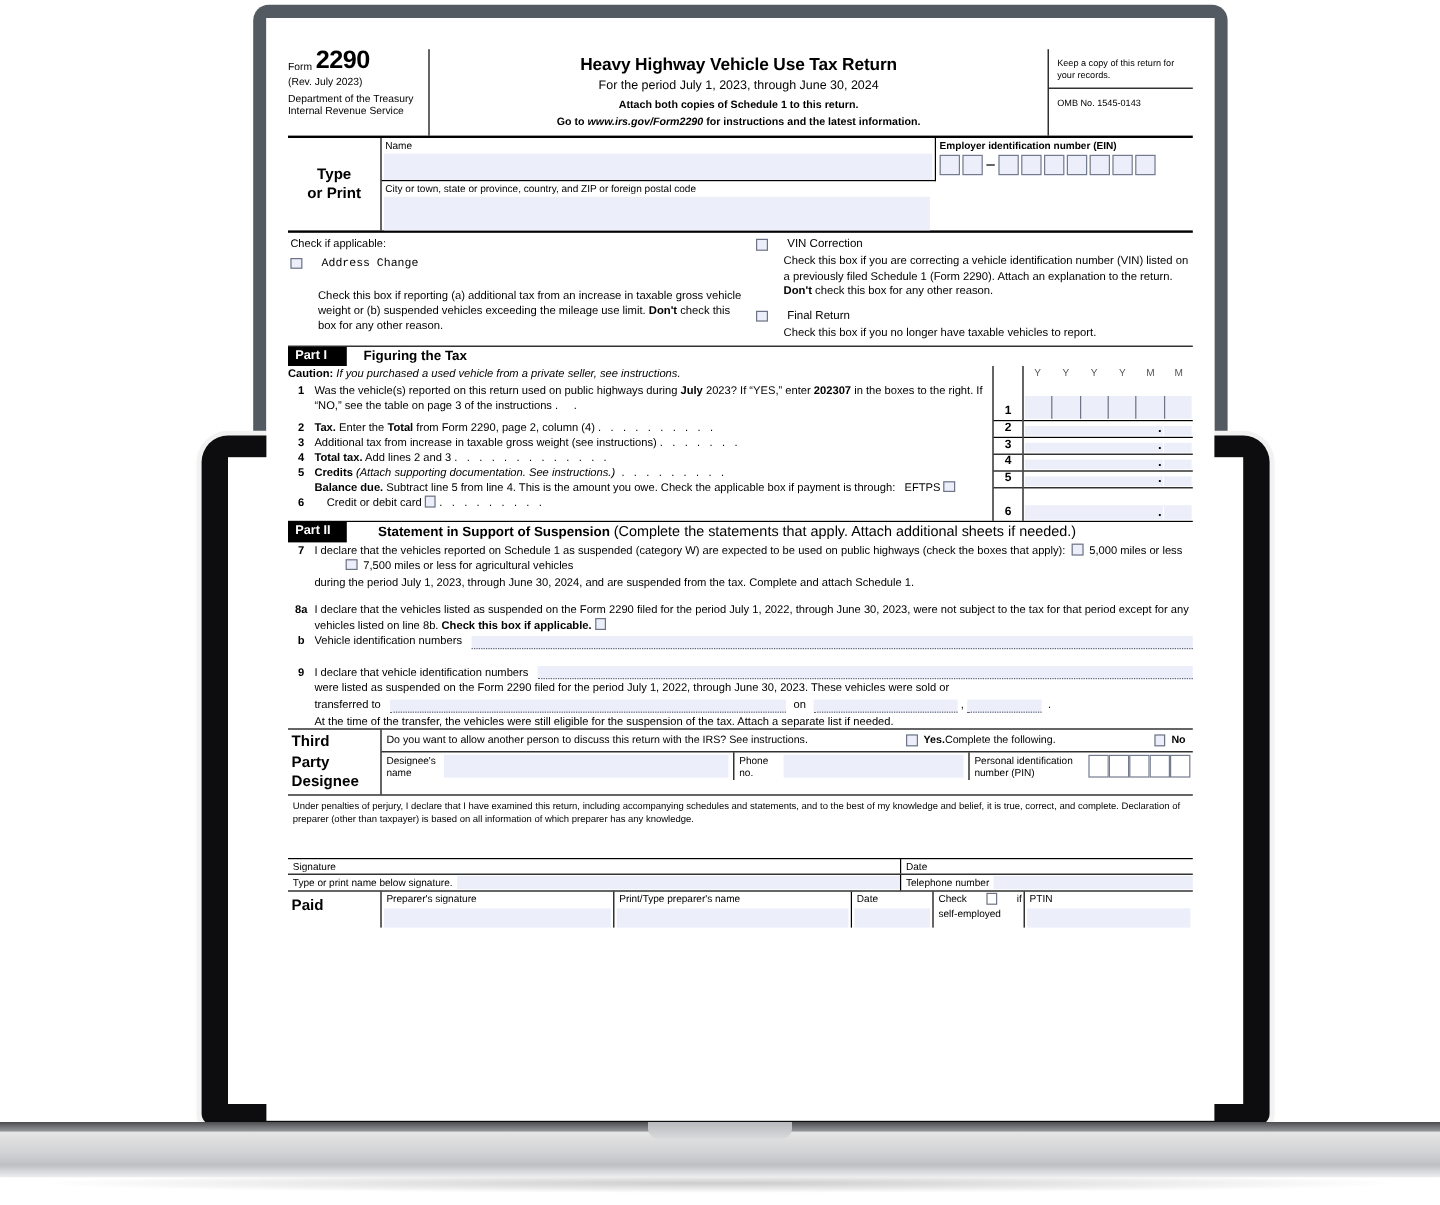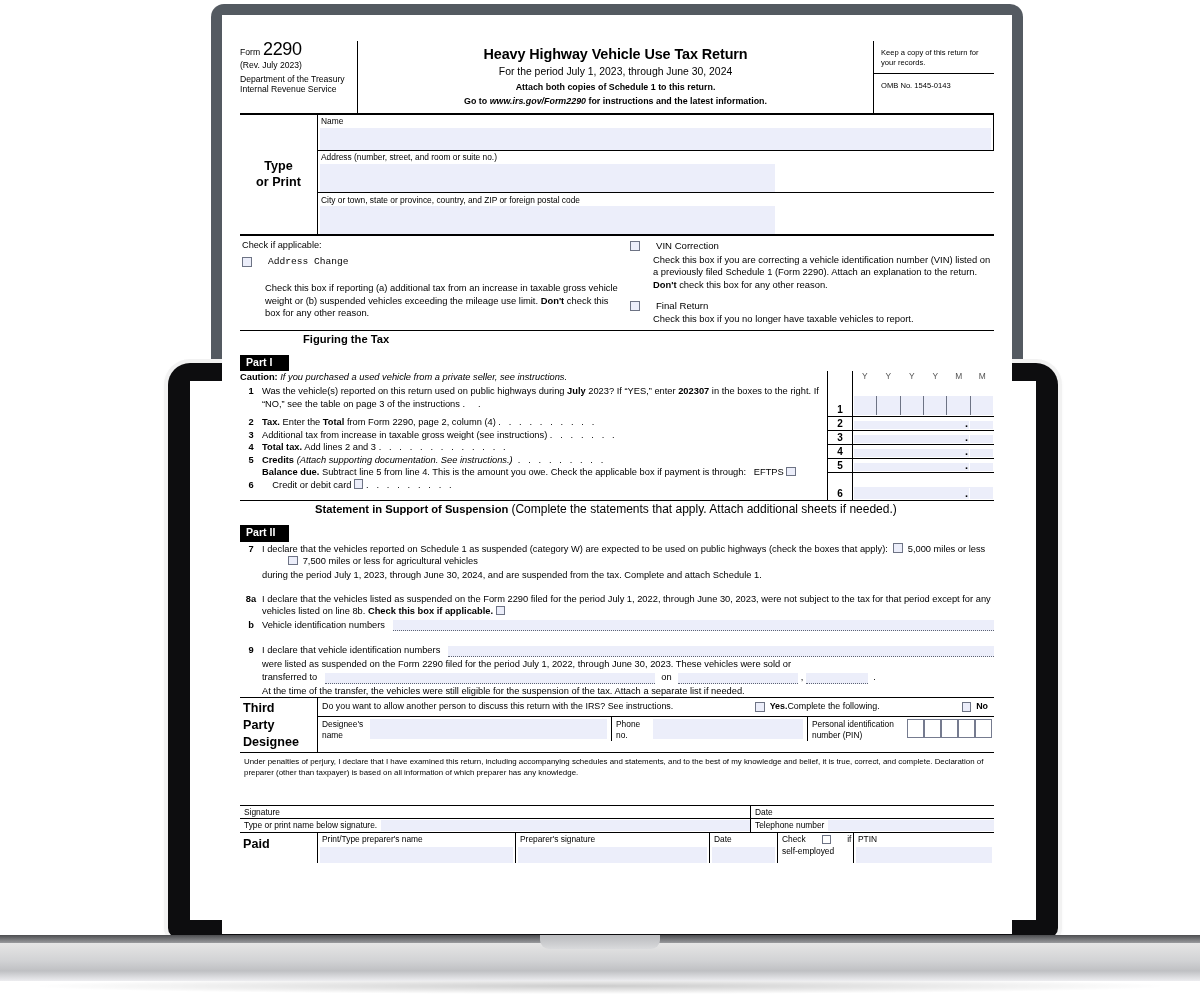--- a/index.html
+++ b/index.html
@@ -66,21 +66,21 @@
     color:#000; font-size:9.1px; line-height:1.28;
   }
 
   .fill { background:#eceefa; }
 
   
   .masthead { display:flex; border-bottom:2.6px solid #000; }
   .mh-left { width:117px; padding-bottom:3px; }
   .mh-formline { display:flex; align-items:flex-end; gap:3px; }
   .mh-form { font-size:8.6px; }
-  .mh-num { font-size:18px; font-weight:normal; letter-spacing:-.4px; line-height:.95; }
+  .mh-num { font-size:21px; font-weight:bold; letter-spacing:-.4px; line-height:.95; }
   .mh-rev { font-size:8.6px; margin-top:2px; }
   .mh-dept { font-size:8.6px; margin-top:3px; line-height:1.2; }
   .mh-mid {
     flex:1; text-align:center; border-left:1.4px solid #000; border-right:1.4px solid #000;
     padding:4px 6px 5px 6px;
   }
   .mh-title { font-size:14.4px; font-weight:bold; letter-spacing:-.1px; }
   .mh-sub { font-size:10.4px; margin-top:2px; }
   .mh-b { font-size:8.9px; font-weight:bold; margin-top:3px; }
   .mh-b i { font-style:italic; }
@@ -125,21 +125,21 @@
   .sp12 { height:13px; }
   .sp8 { height:9px; }
 
   
   .part-hdr {
     display:flex; align-items:stretch; border-top:1.3px solid #000;
     margin-top:4px;
   }
   .part-tag {
     background:#000; color:#fff; font-weight:bold; font-size:10.6px;
-    padding:1px 6px 2px 6px; min-width:49px; text-align:left;margin-top:24px;
+    padding:1px 6px 2px 6px; min-width:49px; text-align:left;
   }
   .part-name { font-weight:bold; font-size:11.2px; padding:1px 0 0 14px; }
   .part-name span.norm { font-weight:normal; font-size:12px; }
 
   
   .p1 { display:flex; border-bottom:1.3px solid #000; }
   .p1-left { flex:1; padding-top:1px; }
   .caution { font-size:9.3px; padding-bottom:1px; }
   .caution b { font-weight:bold; }
   .caution i { font-style:italic; }
@@ -266,24 +266,35 @@
         <div class="idb-label">
           <span>Type</span>
           <span>or Print</span>
         </div>
         <div class="idb-fields">
           <div class="idb-row">
             <div class="idb-name">
               <div class="cap">Name</div>
               <div class="fillbar fill"></div>
             </div>
-          </div>
-          <div class="idb-addr">
-            <div class="cap">Address (number, street, and room or suite no.)</div>
-            <div class="fillbar fill"></div>
+            <div class="idb-ein">
+              <div class="cap" style="font-weight:bold;">Employer identification number (EIN)</div>
+              <div class="ein-boxes">
+                <span class="ein-b"></span>
+                <span class="ein-b"></span>
+                <span class="ein-dash"></span>
+                <span class="ein-b"></span>
+                <span class="ein-b"></span>
+                <span class="ein-b"></span>
+                <span class="ein-b"></span>
+                <span class="ein-b"></span>
+                <span class="ein-b"></span>
+                <span class="ein-b"></span>
+              </div>
+            </div>
           </div>
           <div class="idb-city">
             <div class="cap">City or town, state or province, country, and ZIP or foreign postal code</div>
             <div class="fillbar fill"></div>
           </div>
         </div>
       </div>
 
       <div class="chk-area">
         <div class="chk-col-l">
@@ -530,26 +541,26 @@
               <span style="white-space:nowrap;">Telephone number</span>
               <span class="flexfill"></span>
             </div>
           </div>
         </div>
       </div>
 
       <div class="paid">
         <div class="paid-tag">Paid</div>
         <div class="paid-body">
+          <div class="pcell pc2">
+            <div class="pcap">Preparer's signature</div>
+            <div class="pfill"></div>
+          </div>
           <div class="pcell pc1">
             <div class="pcap">Print/Type preparer's name</div>
-            <div class="pfill"></div>
-          </div>
-          <div class="pcell pc2">
-            <div class="pcap">Preparer's signature</div>
             <div class="pfill"></div>
           </div>
           <div class="pcell pc3">
             <div class="pcap">Date</div>
             <div class="pfill"></div>
           </div>
           <div class="pcell pc4">
             <div class="pcap">
               <span>Check</span>
               <span class="inlinebox" style="background:#fff;"></span>

